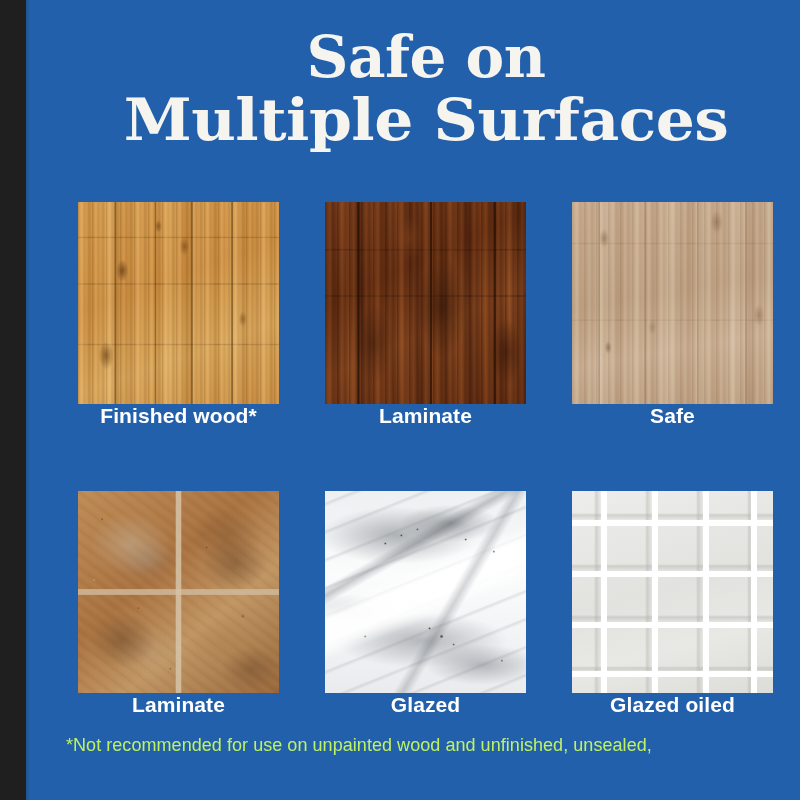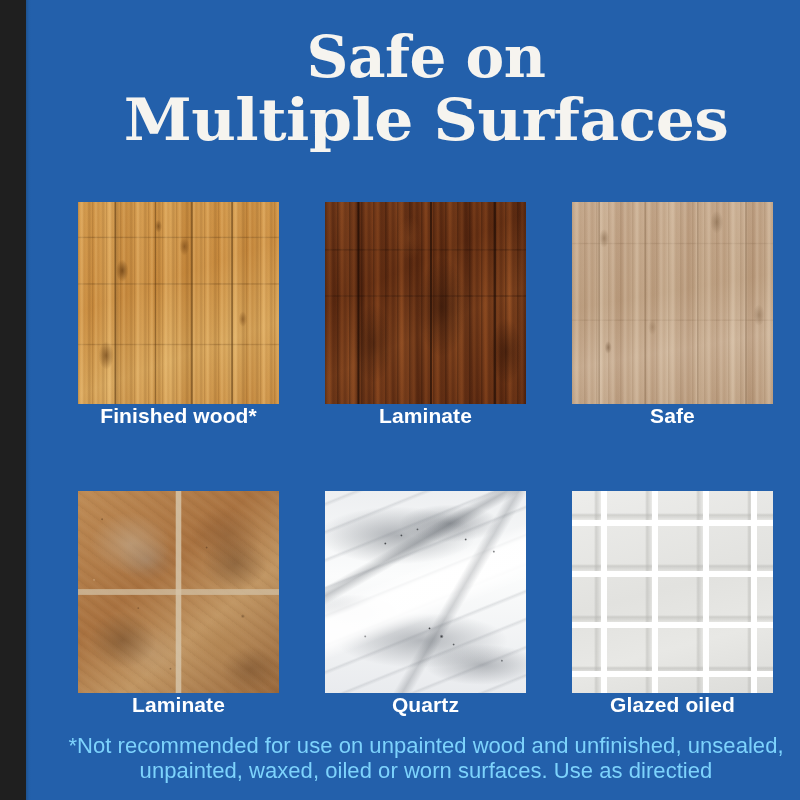--- a/index.html
+++ b/index.html
@@ -276,23 +276,23 @@
       linear-gradient(165deg, #EDEDEB 0%, #E2E2DF 48%, #E8E8E5 72%, #DCDCD9 100%);
     background-position: -22px -22px, -22px -22px, -22px -22px, -22px -22px, 0 0;
   }
 
   
   .footnote {
     position: absolute;
     left: 40px;
     right: 40px;
     top: 733px;
-    text-align: center;
-    color: #7dd3fc;
-    font-size: 22px;
+    text-align: left;
+    color: #bef264;
+    font-size: 18px;
     line-height: 25px;
     letter-spacing: 0.05px;
   }
   .footnote .fn-line { display: block; }
 </style>
 </head>
 <body>
 
 <div id="poster">
 
@@ -328,30 +328,29 @@
       <div class="swatch">
         <div class="tex tex-linoleum"></div>
       </div>
       <span class="cap">Laminate</span>
     </div>
 
     <div class="cell row2">
       <div class="swatch">
         <div class="tex tex-quartz"></div>
       </div>
-      <span class="cap">Quartz</span>
+      <span class="cap">Glazed</span>
     </div>
 
     <div class="cell row2">
       <div class="swatch">
         <div class="tex tex-glazed"></div>
       </div>
       <span class="cap">Glazed oiled</span>
     </div>
 
   </div>
 
   <div class="footnote">
     <span class="fn-line">*Not recommended for use on unpainted wood and unfinished, unsealed,</span>
-    <span class="fn-line">unpainted, waxed, oiled or worn surfaces. Use as directied</span>
   </div>
 
 </div>
 
 </body></html>

